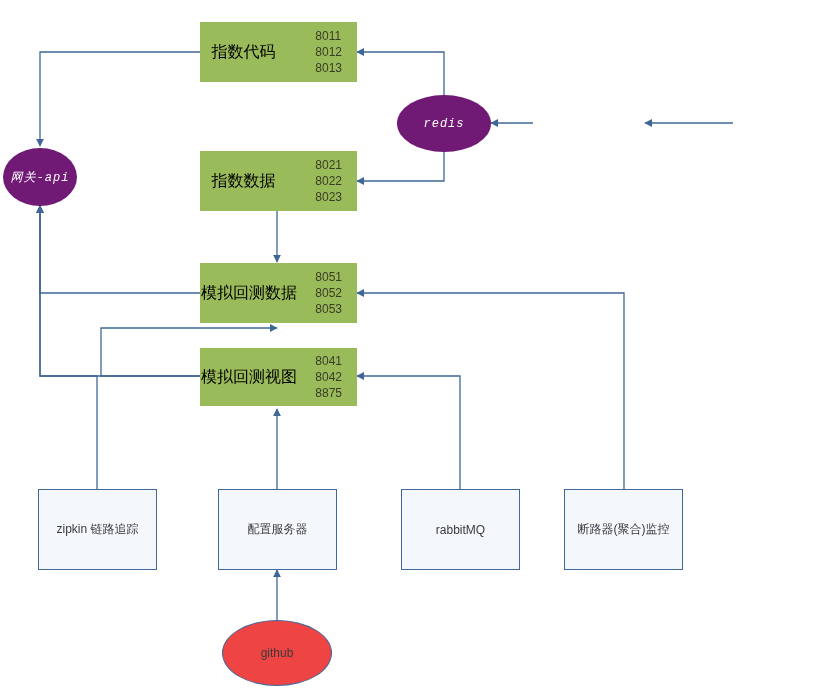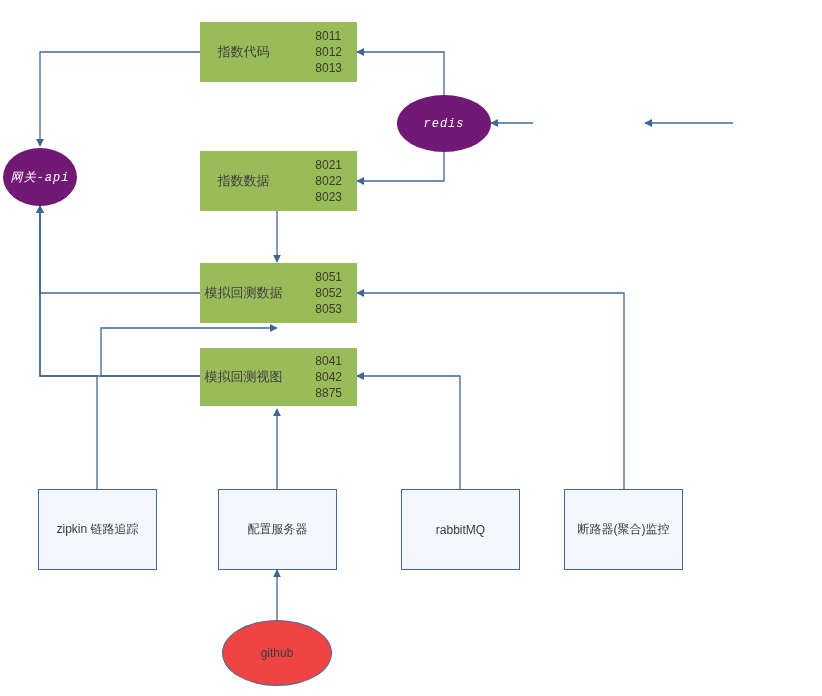--- a/index.html
+++ b/index.html
@@ -30,22 +30,22 @@
     display: flex;
     align-items: center;
     justify-content: center;
   }
   
   .green-rect {
     background: #9ABB59;
     border: 1px solid #9ABB59;
   }
   .green-rect .label {
-    color: #404040;
-    font-size: 13px;
+    color: #000000;
+    font-size: 16px;
     white-space: nowrap;
   }
   
   .ported {
     justify-content: flex-start;
   }
   .ported .label {
     position: absolute;
     left: 0;
     right: 70px;

